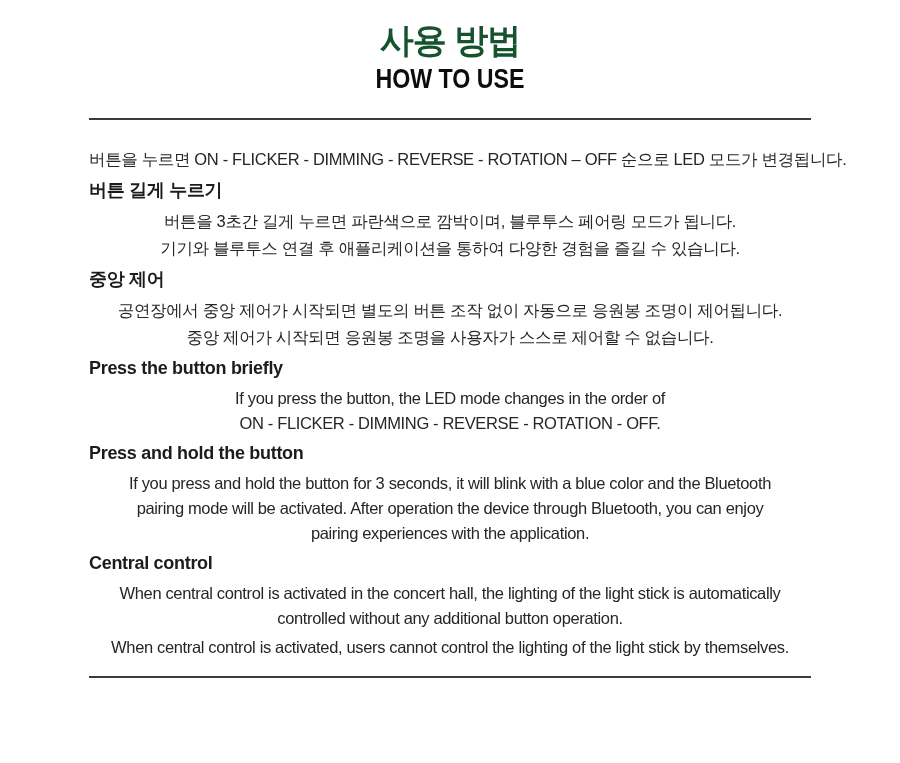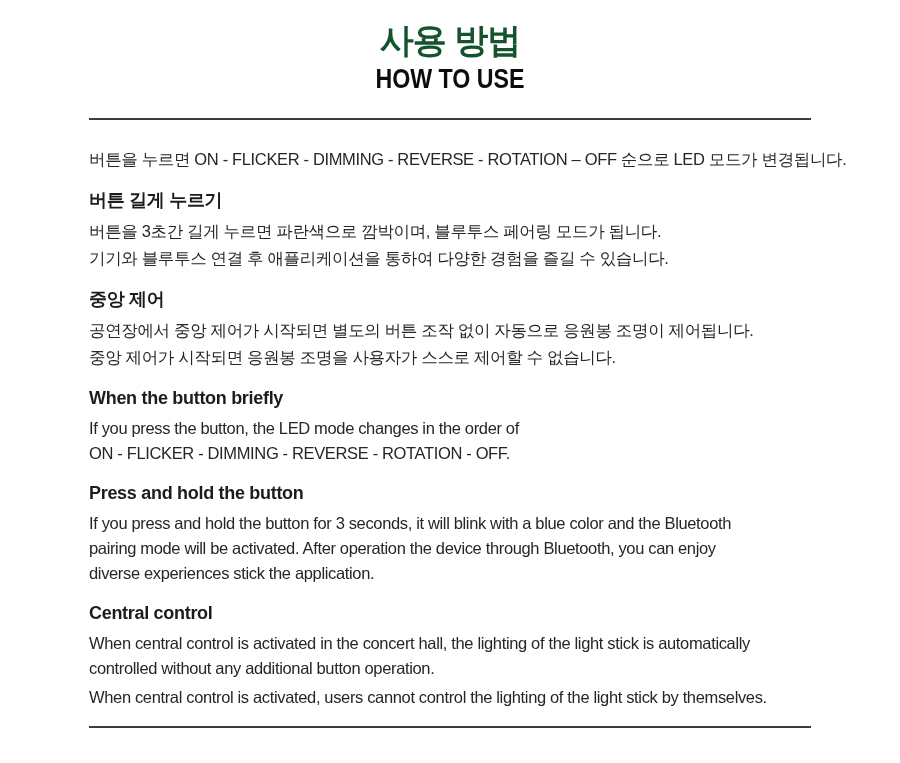--- a/index.html
+++ b/index.html
@@ -40,31 +40,31 @@
     transform-origin: 50% 50%;
     white-space: nowrap;
   }
   .divider {
     border: none;
     border-top: 2px solid #3c3c3c;
     margin: 0;
   }
   .divider.top { margin-top: 22px; }
   .divider.bottom { margin-top: 16px; }
-  .section { margin-top: 14px; }
+  .section { margin-top: 4px; }
   .section.first { margin-top: 26px; }
   .section-heading {
     font-size: 18px;
     line-height: 26px;
     font-weight: 700;
     letter-spacing: -0.3px;
     color: #1c1c1c;
     white-space: nowrap;
   }
-  .section-body { margin-top: 5px; }
+  .section-body { margin-top: 5px; text-align: center; }
   .paragraph { margin-top: 0; }
   .paragraph + .paragraph { margin-top: 4px; }
   .body-line {
     font-size: 16.5px;
     letter-spacing: -0.35px;
     color: #262626;
     white-space: nowrap;
   }
   .section.ko .body-line { line-height: 27px; }
   .section.en .body-line { line-height: 25px; }
@@ -101,36 +101,36 @@
     <div class="section-heading">중앙 제어</div>
     <div class="section-body">
       <div class="paragraph">
         <div class="body-line">공연장에서 중앙 제어가 시작되면 별도의 버튼 조작 없이 자동으로 응원봉 조명이 제어됩니다.</div>
         <div class="body-line">중앙 제어가 시작되면 응원봉 조명을 사용자가 스스로 제어할 수 없습니다.</div>
       </div>
     </div>
   </div>
 
   <div class="section en">
-    <div class="section-heading">When the button briefly</div>
+    <div class="section-heading">Press the button briefly</div>
     <div class="section-body">
       <div class="paragraph">
         <div class="body-line">If you press the button, the LED mode changes in the order of</div>
         <div class="body-line">ON - FLICKER - DIMMING - REVERSE - ROTATION - OFF.</div>
       </div>
     </div>
   </div>
 
   <div class="section en">
     <div class="section-heading">Press and hold the button</div>
     <div class="section-body">
       <div class="paragraph">
         <div class="body-line">If you press and hold the button for 3 seconds, it will blink with a blue color and the Bluetooth</div>
         <div class="body-line">pairing mode will be activated. After operation the device through Bluetooth, you can enjoy</div>
-        <div class="body-line">diverse experiences stick the application.</div>
+        <div class="body-line">pairing experiences with the application.</div>
       </div>
     </div>
   </div>
 
   <div class="section en">
     <div class="section-heading">Central control</div>
     <div class="section-body">
       <div class="paragraph">
         <div class="body-line">When central control is activated in the concert hall, the lighting of the light stick is automatically</div>
         <div class="body-line">controlled without any additional button operation.</div>

